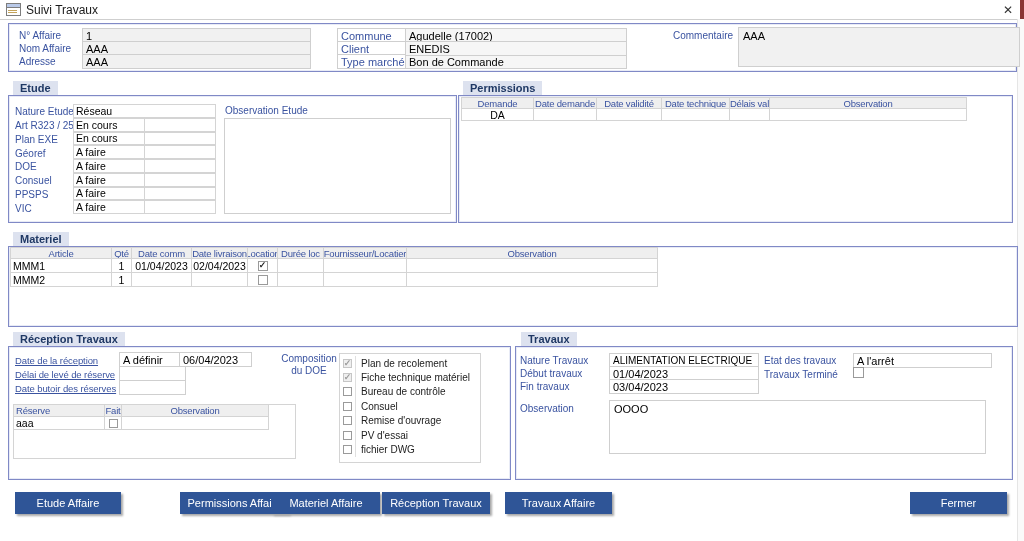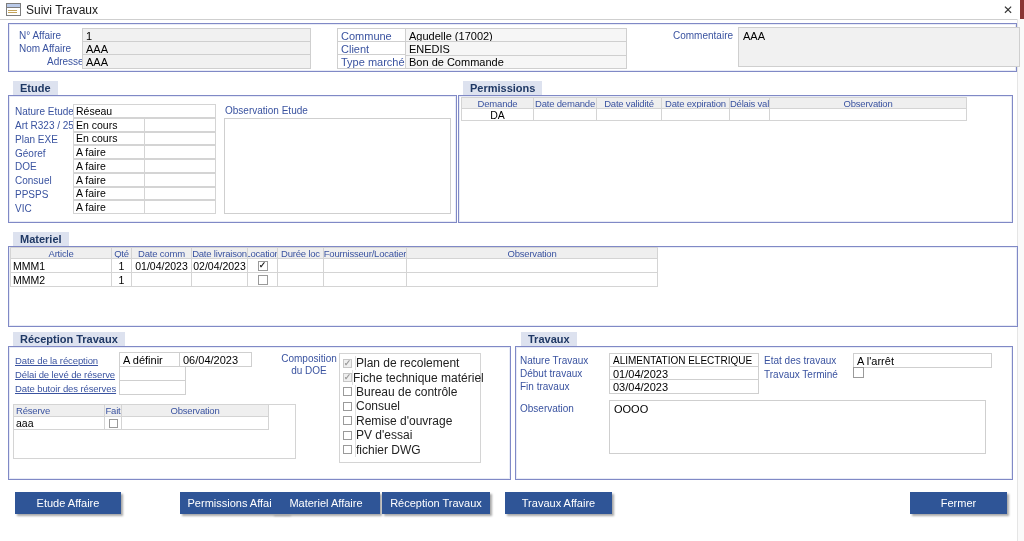--- a/index.html
+++ b/index.html
@@ -51,21 +51,21 @@
   .cell.ctr{justify-content:center;}
   .cb{box-sizing:border-box;border:1px solid #9a9a9a;background:#fff;display:flex;align-items:center;
       justify-content:center;font-size:9px;line-height:9px;color:#1d1d1d;font-weight:bold;}
   .cb.dis{border-color:#c6c6c6;background:#efefef;color:#9b9b9b;}
   
   .etude-label{height:13.75px;display:flex;align-items:center;}
   .etude-frow{display:flex;height:13.75px;}
   
   .doeitem{display:flex;align-items:center;height:14.4px;}
   .doecbcell{width:15px;height:14.4px;display:flex;align-items:center;border-right:1px solid #e0e0e0;}
-  .doelbl{font-size:12px;color:#222;white-space:nowrap;}
+  .doelbl{margin-left:5px;font-size:10px;color:#222;white-space:nowrap;}
   
   .btn{position:absolute;top:492px;height:22px;background:var(--btn);color:#fff;display:flex;
        align-items:center;justify-content:center;font-size:11px;box-shadow:2px 2px 2px #a9a9a9;cursor:default;}
 </style>
 </head>
 <body>
 
 <div id="win">
 
   <div class="abs titlebar">
@@ -76,21 +76,21 @@
       </div>
     <div class="abs wtitle">Suivi Travaux</div>
     <div class="abs closeX">✕</div>
   </div>
   <div class="abs maroon"></div>
   <div class="abs scrollstrip"></div>
 
   <div class="abs panel" style="left:8px;top:23px;width:1007px;height:47px;">
     <div class="abs lbl" style="left:10px;top:5px;">N° Affaire</div>
     <div class="abs lbl" style="left:10px;top:18px;">Nom Affaire</div>
-    <div class="abs lbl" style="left:10px;top:31px;margin-left:28px;">Adresse</div>
+    <div class="abs lbl" style="left:10px;top:31px;">Adresse</div>
     <div class="abs field" style="left:73px;top:4px;width:221px;height:13px;">1</div>
     <div class="abs field" style="left:73px;top:17px;width:221px;height:13px;">AAA</div>
     <div class="abs field" style="left:73px;top:30px;width:221px;height:13px;">AAA</div>
 
     <div class="abs lblbox" style="left:328px;top:4px;width:62px;height:13px;">Commune</div>
     <div class="abs lblbox" style="left:328px;top:17px;width:62px;height:13px;">Client</div>
     <div class="abs lblbox" style="left:328px;top:30px;width:62px;height:13px;">Type marché</div>
     <div class="abs field lighter" style="left:396px;top:4px;width:214px;height:13px;">Agudelle (17002)</div>
     <div class="abs field lighter" style="left:396px;top:30px;width:214px;height:13px;">Bon de Commande</div>
     <div class="abs field lighter" style="left:396px;top:17px;width:214px;height:13px;">ENEDIS</div>
@@ -148,21 +148,21 @@
     <div class="abs area white" style="left:215px;top:22px;width:217px;height:90px;"></div>
   </div>
 
   <div class="abs tab" style="left:463px;top:81px;">Permissions</div>
   <div class="abs panel" style="left:458px;top:95px;width:553px;height:126px;">
     <div class="abs" style="left:3px;top:2px;">
         <div class="trow">
           <div class="cell hdr" style="width: 73px; height: 12px;">Demande</div>
           <div class="cell hdr" style="width: 64px; height: 12px;">Date demande</div>
           <div class="cell hdr" style="width: 66px; height: 12px;">Date validité</div>
-          <div class="cell hdr" style="width: 69px; height: 12px;">Date expiration</div>
+          <div class="cell hdr" style="width: 69px; height: 12px;">Date technique</div>
           <div class="cell hdr" style="width: 41px; height: 12px;">Délais val</div>
           <div class="cell hdr" style="width: 198px; height: 12px;">Observation</div>
         </div>
         <div class="trow">
           <div class="cell ctr" style="width: 73px; height: 13px; font-size: 10.5px;">DA</div>
           <div class="cell left" style="width: 64px; height: 13px; font-size: 10.5px;"></div>
           <div class="cell left" style="width: 66px; height: 13px; font-size: 10.5px;"></div>
           <div class="cell left" style="width: 69px; height: 13px; font-size: 10.5px;"></div>
           <div class="cell left" style="width: 41px; height: 13px; font-size: 10.5px;"></div>
           <div class="cell left" style="width: 198px; height: 13px; font-size: 10.5px;"></div>

